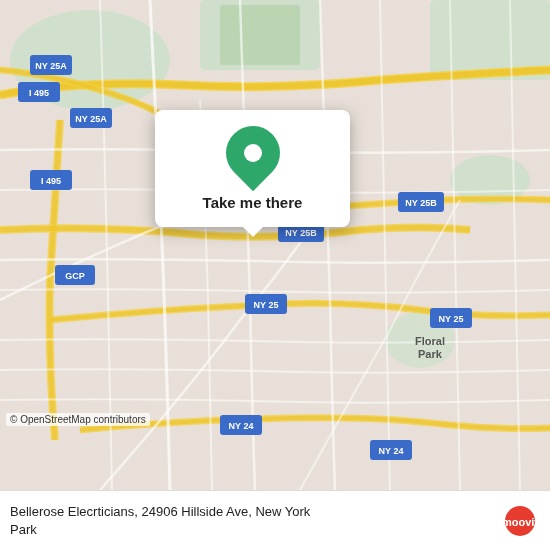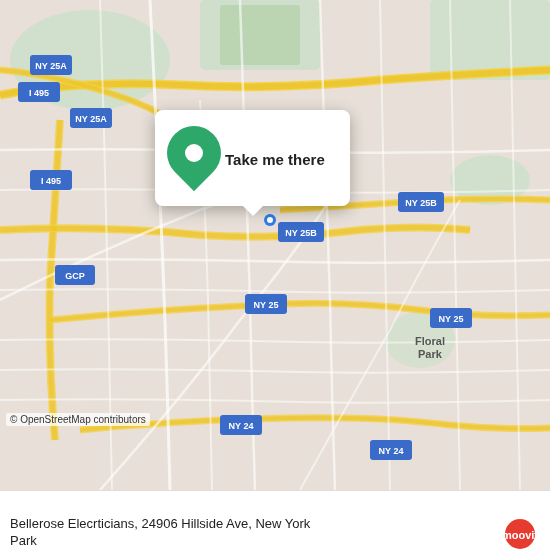--- a/index.html
+++ b/index.html
@@ -32,21 +32,21 @@
     .popup-card {
       position: absolute;
       top: 110px;
       left: 155px;
       width: 195px;
       background: white;
       border-radius: 8px;
       box-shadow: 0 4px 16px rgba(0,0,0,0.3);
       padding: 16px 12px 14px;
       display: flex;
-      flex-direction: row;
+      flex-direction: column;
       align-items: center;
       z-index: 10;
     }
 
     .popup-card::after {
       content: '';
       position: absolute;
       bottom: -10px;
       left: 50%;
       transform: translateX(-50%);
@@ -90,21 +90,21 @@
       padding: 2px 4px;
     }
 
     
     #bottom-bar {
       width: 550px;
       height: 60px;
       background: white;
       border-top: 1px solid #ddd;
       display: flex;
-      align-items: flex-end;
+      align-items: center;
       justify-content: space-between;
       padding: 0 14px 0 10px;
       position: absolute;
       bottom: 0;
       left: 0;
       z-index: 20;
     }
 
     .bottom-address {
       font-size: 13px;

